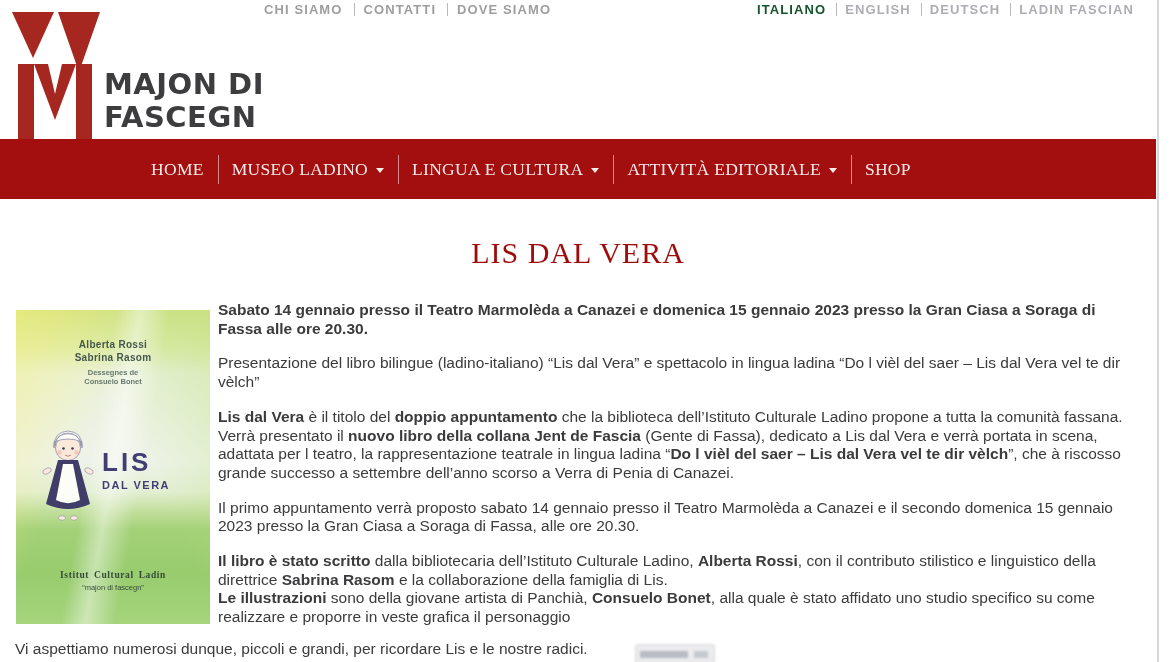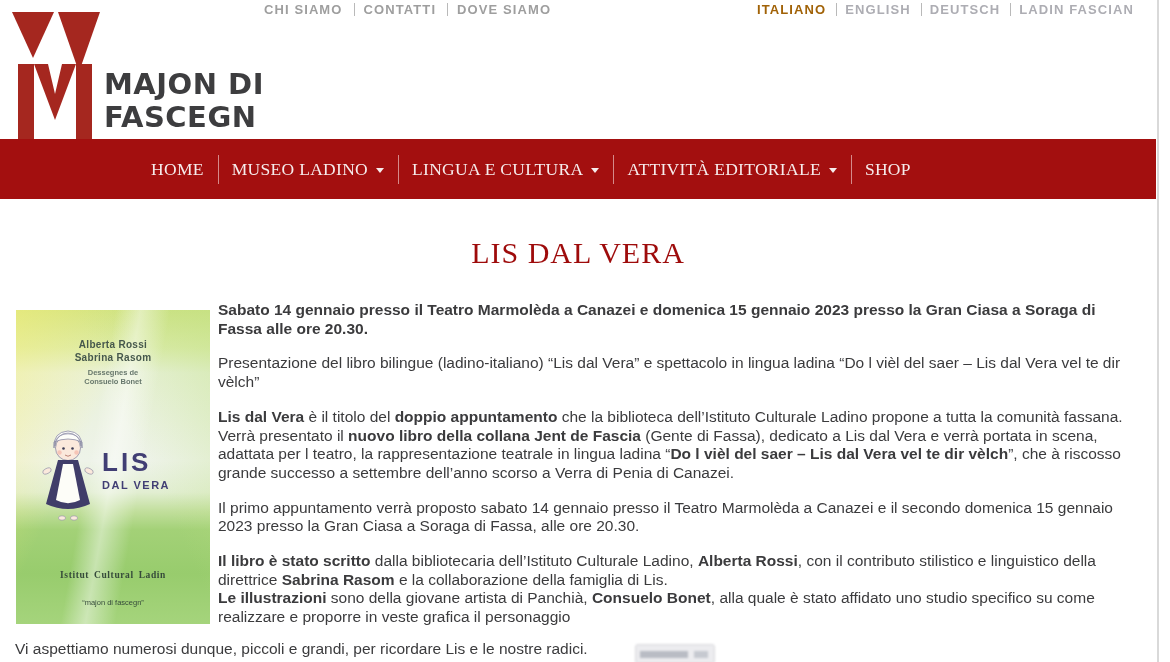--- a/index.html
+++ b/index.html
@@ -22,21 +22,21 @@
     white-space:nowrap;filter:blur(.6px);
   }
   .top-links{left:264px;}
   .lang-links{right:36px;}
   .tlink{color:#9e9e9e;}
   .tlink:not(:last-child)::after{
     content:"";display:inline-block;width:1px;height:13px;background:#b9b9b9;
     margin:0 9px -2px 11px;
   }
   .llink{color:#adadb3;}
-  .llink.active{color:#a16207;}
+  .llink.active{color:#14532d;}
   .llink:not(:last-child)::after{
     content:"";display:inline-block;width:1px;height:13px;background:#b9b9b9;
     margin:0 8px -2px 10px;
   }
 
   
   .main-nav{
     position:absolute;left:0;top:139px;width:1156px;height:60px;box-sizing:border-box;
     background:var(--nav_bg);display:flex;align-items:center;padding-left:137px;
     font-family:"Liberation Serif",serif;
@@ -91,21 +91,21 @@
     font-size:7.5px;font-weight:700;line-height:9px;color:#51635a;opacity:.85;
   }
   .lis-svg{position:absolute;left:22px;top:116px;width:60px;height:100px;}
   .cover-title{position:absolute;left:86px;top:138px;color:#413e74;}
   .cover-title .big{font-size:26px;font-weight:700;letter-spacing:3px;line-height:28px;}
   .cover-title .small{font-size:11px;font-weight:700;letter-spacing:1.5px;margin-top:3px;}
   .cover-publisher{
     position:absolute;left:0;top:260px;width:100%;text-align:center;color:#354a3a;
   }
   .cover-publisher .l1{font-size:9.5px;font-weight:700;letter-spacing:.6px;word-spacing:2px;font-family:Liberation Serif, serif;}
-  .cover-publisher .l2{font-size:7.5px;margin-top:18px;}
+  .cover-publisher .l2{font-size:7.5px;margin-top:3px;}
 
   
   .share-btn{
     position:absolute;left:635px;top:644px;width:78px;height:18px;
     background:#ececef;border:1px solid #d8d8dc;border-radius:3px;
     filter:blur(.8px);overflow:hidden;
   }
   .share-btn::before{
     content:"";position:absolute;left:4px;top:6px;width:48px;height:7px;background:#b9bcc4;
   }

